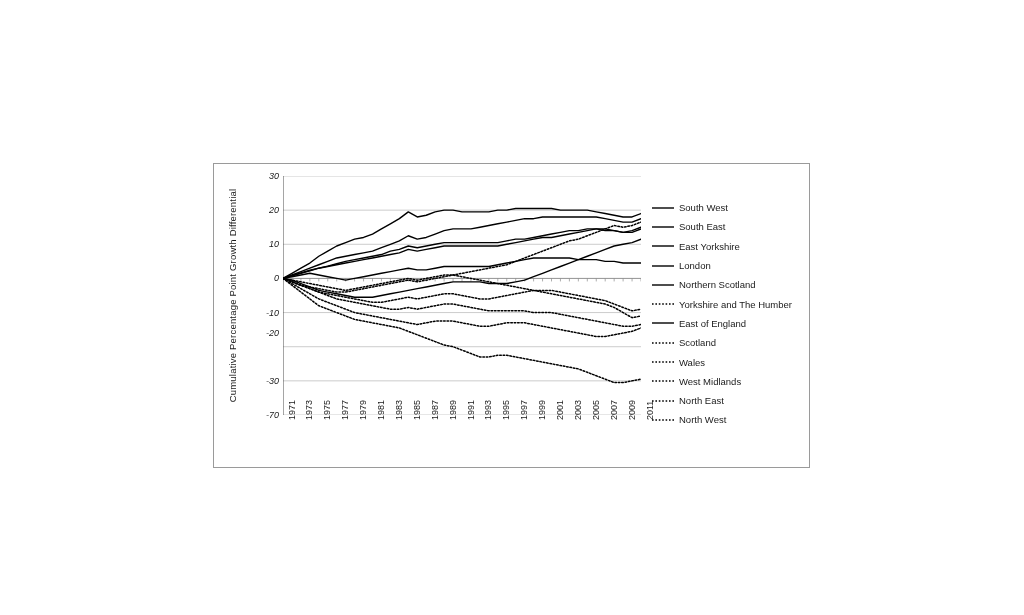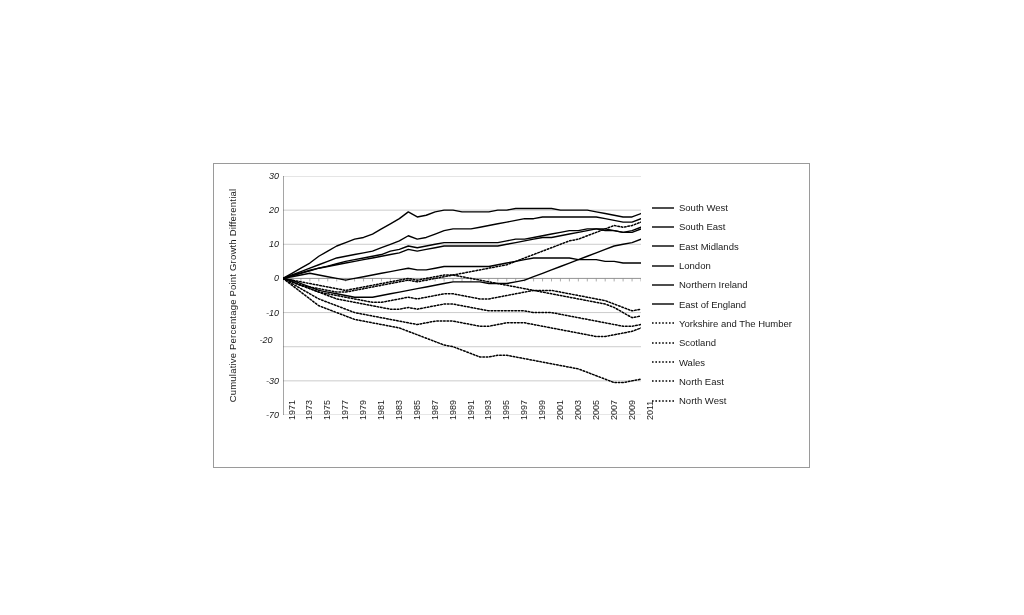--- a/index.html
+++ b/index.html
@@ -135,21 +135,21 @@
 <div id="y-axis-label">
   <span>Cumulative Percentage Point Growth Differential</span>
 </div>
 
 <div id="y-ticks">
       <div class="y-tick" style="top: 0px;">30</div>
       <div class="y-tick" style="top: 34.1429px;">20</div>
       <div class="y-tick" style="top: 68.2857px; text-align: right;">10</div>
       <div class="y-tick" style="top: 102.429px;">0</div>
       <div class="y-tick" style="top: 136.571px;">-10</div>
-      <div class="y-tick" style="top: 164px; text-align: center;">-20</div>
+      <div class="y-tick" style="top: 157px;">-20</div>
       <div class="y-tick" style="top: 204.857px;">-30</div>
       <div class="y-tick" style="top: 239px;">-70</div>
     </div>
 
 <div id="plot-area">
   <div id="plot-inner">
         <svg id="plot-svg" width="358" height="239">
           <line x1="0" x2="358" y1="0" y2="0" stroke="#bfbfbf" stroke-width="0.8"></line>
           <line x1="0" x2="358" y1="34.14285714285717" y2="34.14285714285717" stroke="#bfbfbf" stroke-width="0.8"></line>
           <line x1="0" x2="358" y1="68.28571428571428" y2="68.28571428571428" stroke="#bfbfbf" stroke-width="0.8"></line>
@@ -257,76 +257,84 @@
           </svg>
         </span>
         <span class="legend-label">South East</span>
       </div>
       <div class="legend-row">
         <span class="legend-swatch">
           <svg width="22" height="10">
             <line x1="0" x2="22" y1="5" y2="5" stroke="#000000" stroke-width="1.4"></line>
           </svg>
         </span>
-        <span class="legend-label">East Midlands</span>
+        <span class="legend-label">East Yorkshire</span>
       </div>
       <div class="legend-row">
         <span class="legend-swatch">
           <svg width="22" height="10">
             <line x1="0" x2="22" y1="5" y2="5" stroke="#000000" stroke-width="1.4"></line>
           </svg>
         </span>
         <span class="legend-label">London</span>
       </div>
       <div class="legend-row">
         <span class="legend-swatch">
           <svg width="22" height="10">
             <line x1="0" x2="22" y1="5" y2="5" stroke="#000000" stroke-width="1.4"></line>
           </svg>
         </span>
-        <span class="legend-label">Northern Ireland</span>
+        <span class="legend-label">Northern Scotland</span>
+      </div>
+      <div class="legend-row">
+        <span class="legend-swatch">
+          <svg width="22" height="10">
+            <line x1="0" x2="22" y1="5" y2="5" stroke="#000000" stroke-width="1.6" stroke-dasharray="1.6,1.8"></line>
+          </svg>
+        </span>
+        <span class="legend-label">Yorkshire and The Humber</span>
       </div>
       <div class="legend-row">
         <span class="legend-swatch">
           <svg width="22" height="10">
             <line x1="0" x2="22" y1="5" y2="5" stroke="#000000" stroke-width="1.4"></line>
           </svg>
         </span>
         <span class="legend-label">East of England</span>
       </div>
       <div class="legend-row">
         <span class="legend-swatch">
           <svg width="22" height="10">
             <line x1="0" x2="22" y1="5" y2="5" stroke="#000000" stroke-width="1.6" stroke-dasharray="1.6,1.8"></line>
           </svg>
         </span>
-        <span class="legend-label">Yorkshire and The Humber</span>
-      </div>
-      <div class="legend-row">
-        <span class="legend-swatch">
-          <svg width="22" height="10">
-            <line x1="0" x2="22" y1="5" y2="5" stroke="#000000" stroke-width="1.6" stroke-dasharray="1.6,1.8"></line>
-          </svg>
-        </span>
         <span class="legend-label">Scotland</span>
       </div>
       <div class="legend-row">
         <span class="legend-swatch">
           <svg width="22" height="10">
             <line x1="0" x2="22" y1="5" y2="5" stroke="#000000" stroke-width="1.6" stroke-dasharray="1.6,1.8"></line>
           </svg>
         </span>
         <span class="legend-label">Wales</span>
       </div>
       <div class="legend-row">
         <span class="legend-swatch">
           <svg width="22" height="10">
             <line x1="0" x2="22" y1="5" y2="5" stroke="#000000" stroke-width="1.6" stroke-dasharray="1.6,1.8"></line>
           </svg>
         </span>
+        <span class="legend-label">West Midlands</span>
+      </div>
+      <div class="legend-row">
+        <span class="legend-swatch">
+          <svg width="22" height="10">
+            <line x1="0" x2="22" y1="5" y2="5" stroke="#000000" stroke-width="1.6" stroke-dasharray="1.6,1.8"></line>
+          </svg>
+        </span>
         <span class="legend-label">North East</span>
       </div>
       <div class="legend-row">
         <span class="legend-swatch">
           <svg width="22" height="10">
             <line x1="0" x2="22" y1="5" y2="5" stroke="#000000" stroke-width="1.6" stroke-dasharray="1.6,1.8"></line>
           </svg>
         </span>
         <span class="legend-label">North West</span>
       </div>

